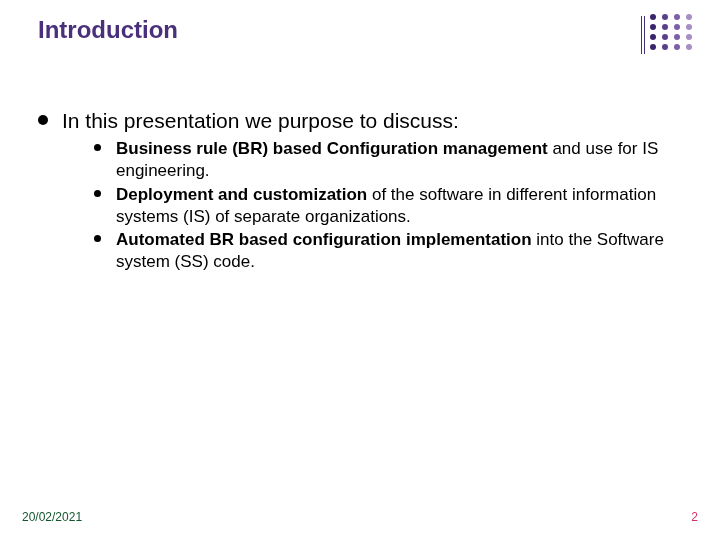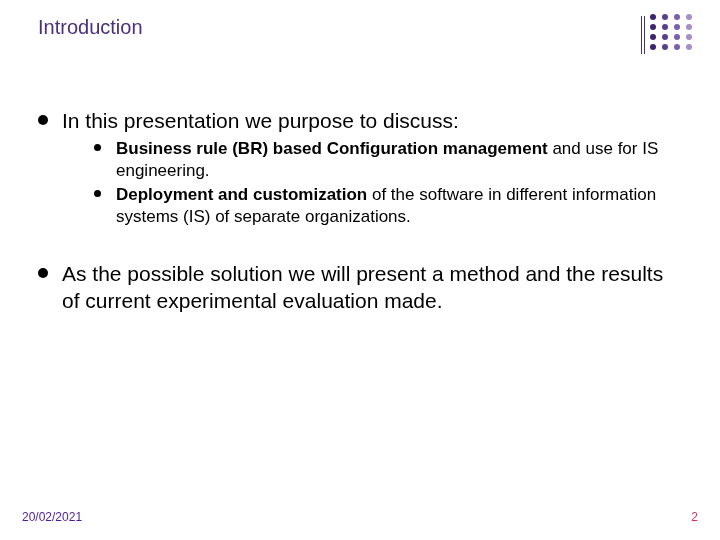--- a/index.html
+++ b/index.html
@@ -18,23 +18,23 @@
     width: 720px;
     height: 540px;
     position: relative;
     box-sizing: border-box;
   }
 
   .title {
     position: absolute;
     top: 16px;
     left: 38px;
-    font-size: 20px;
+    font-size: 24px;
     color: #4a2f7a; 
-    font-weight: normal;
+    font-weight: bold;
   }
 
   
   .corner-lines {
     position: absolute;
     top: 16px;
     right: 78px;
     height: 38px;
     width: 0;
     border-right: 1.5px solid #4a2f7a;
@@ -125,21 +125,21 @@
     height: 26px;
   }
 
   .b { font-weight: bold; }
 
   .footer-date {
     position: absolute;
     bottom: 16px;
     left: 22px;
     font-size: 12px;
-    color: #4c1d95;
+    color: #14532d;
     text-align: right;
   }
   .footer-center {
     position: absolute;
     bottom: 16px;
     left: 0;
     right: 0;
     text-align: center;
     font-size: 12px;
     color: #000;
@@ -183,27 +183,25 @@
     <ul class="level1">
       <li>
         <span>In this presentation we purpose to discuss:</span>
         <ul class="level2">
           <li>
             <span class="b">Business rule (BR) based Configuration management</span><span> and use for IS engineering.</span>
           </li>
           <li>
             <span class="b">Deployment and customization</span><span> of the software in different information systems (IS) of separate organizations.</span>
           </li>
+          <li>
+            <span class="b">Automated BR based configuration implementation</span><span> into the Software system (SS) code.</span>
+          </li>
         </ul>
       </li>
     </ul>
     <div class="gap"></div>
-    <ul class="level1">
-      <li>
-        <span>As the possible solution we will present a method and the results of current experimental evaluation made.</span>
-      </li>
-    </ul>
   </div>
 
   <div class="footer-date">20/02/2021</div>
   <div class="footer-page">2</div>
 
 </div>
 
 </body></html>

